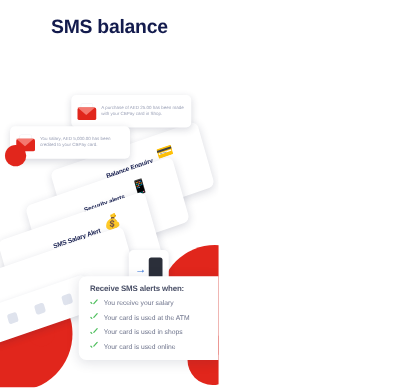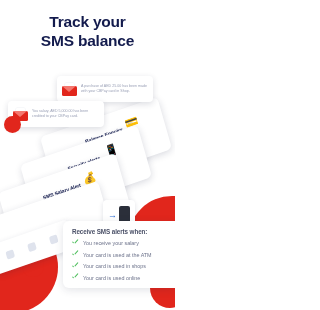--- a/index.html
+++ b/index.html
@@ -362,21 +362,20 @@
     border-radius: 2px;
     background: #dfe3ed;
   }
 </style>
 </head>
 <body>
 
 <div id="screen">
 
   <div class="heading">
-    <div>Track your</div>
     <div>SMS balance</div>
   </div>
 
   <div class="red-blob blob-left-big"></div>
   <div class="red-blob blob-left-small"></div>
   <div class="red-blob blob-right-big"></div>
   <div class="red-blob blob-right-low"></div>
   <div class="red-blob blob-topnotif"></div>
 
   <div class="card-stack">

